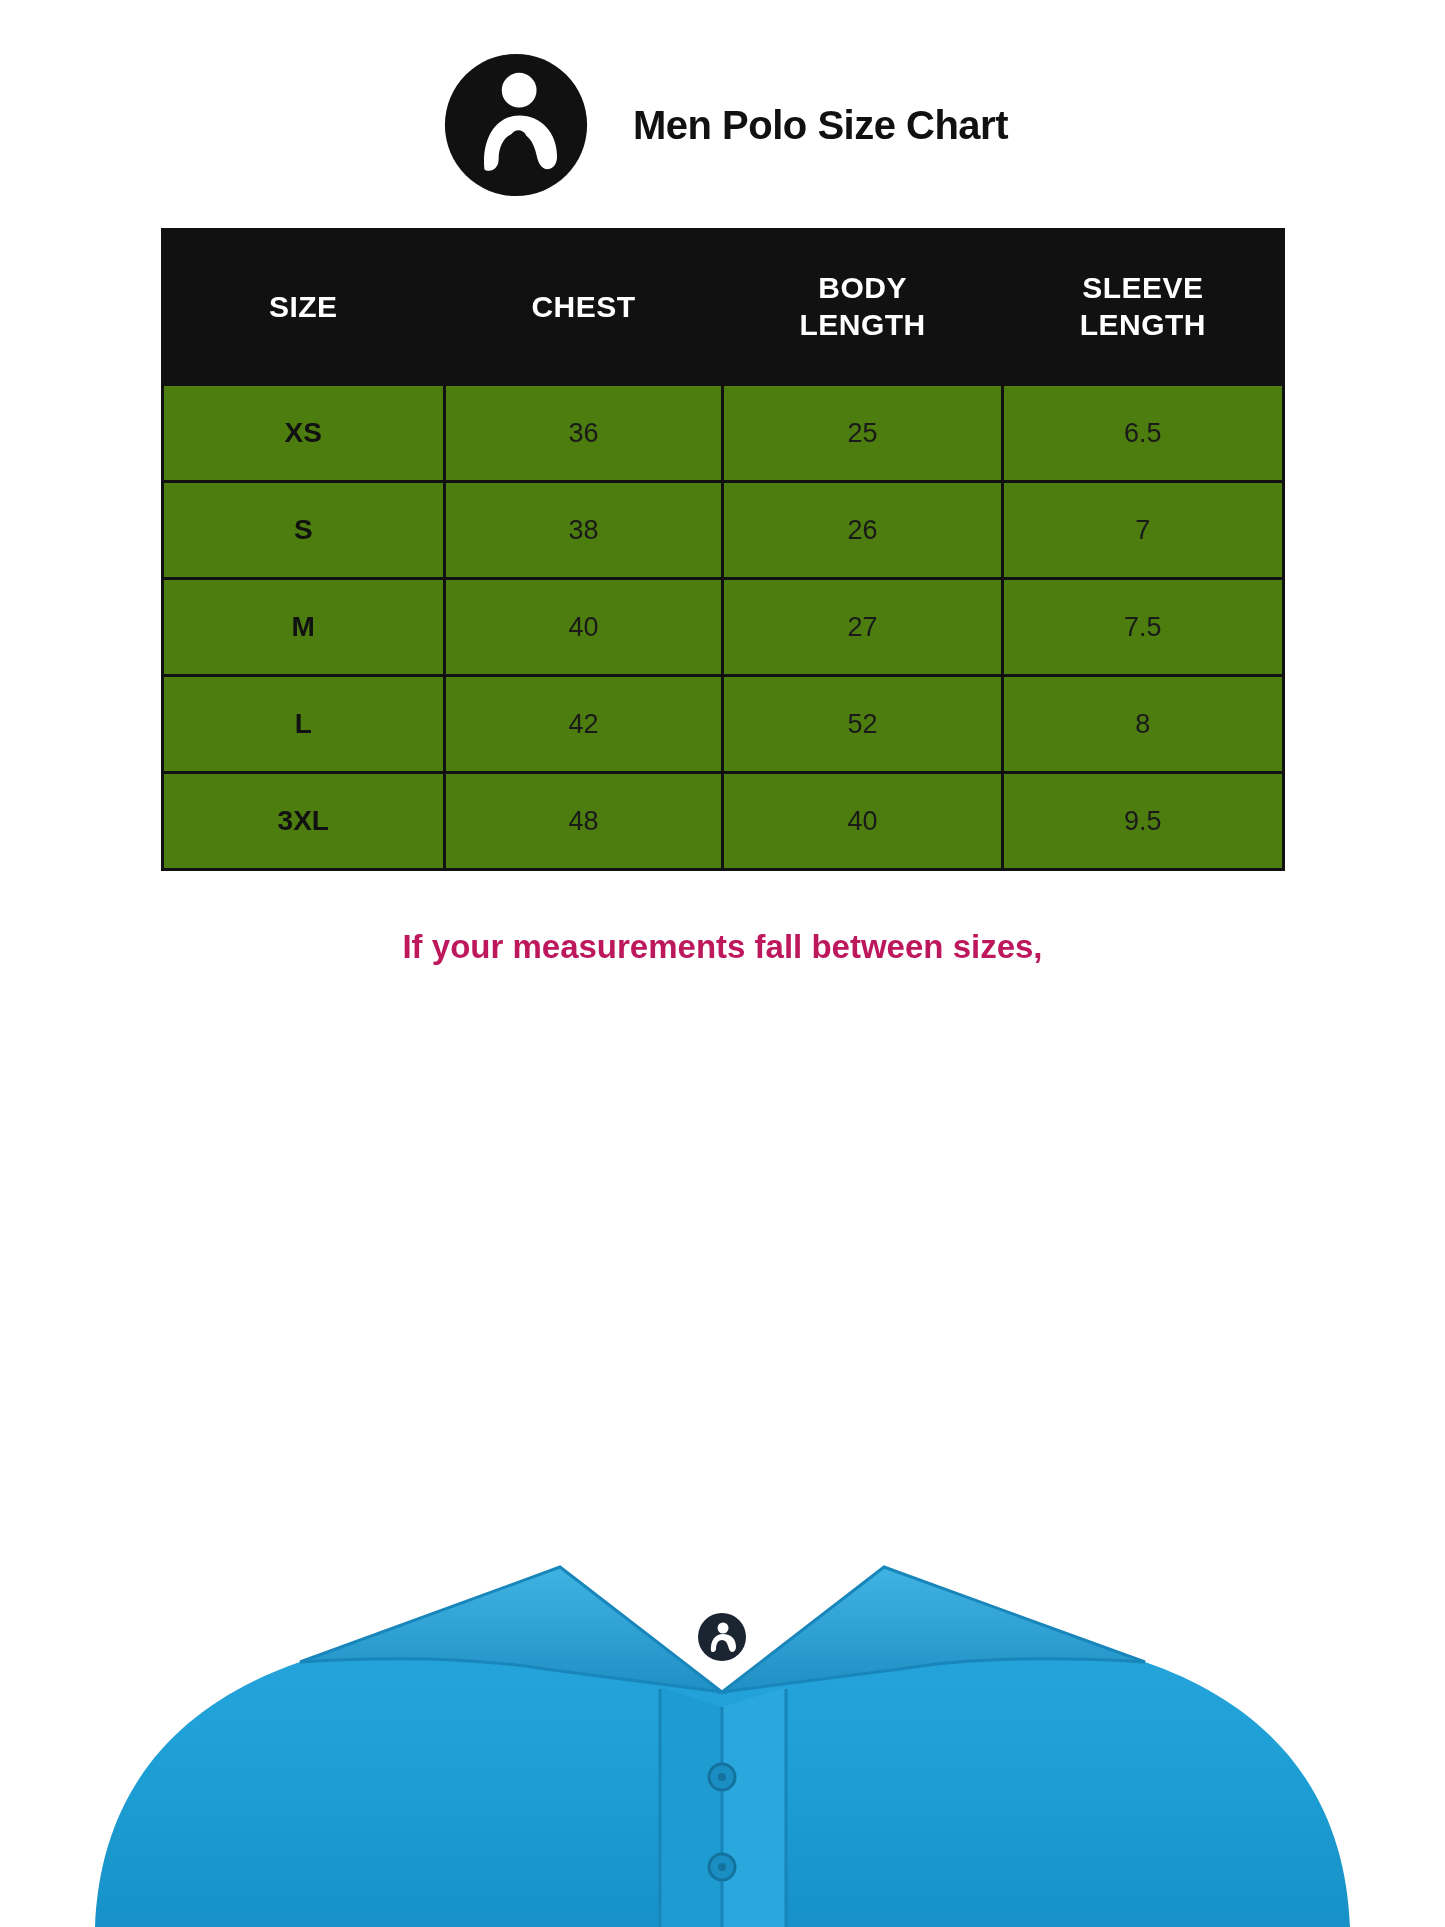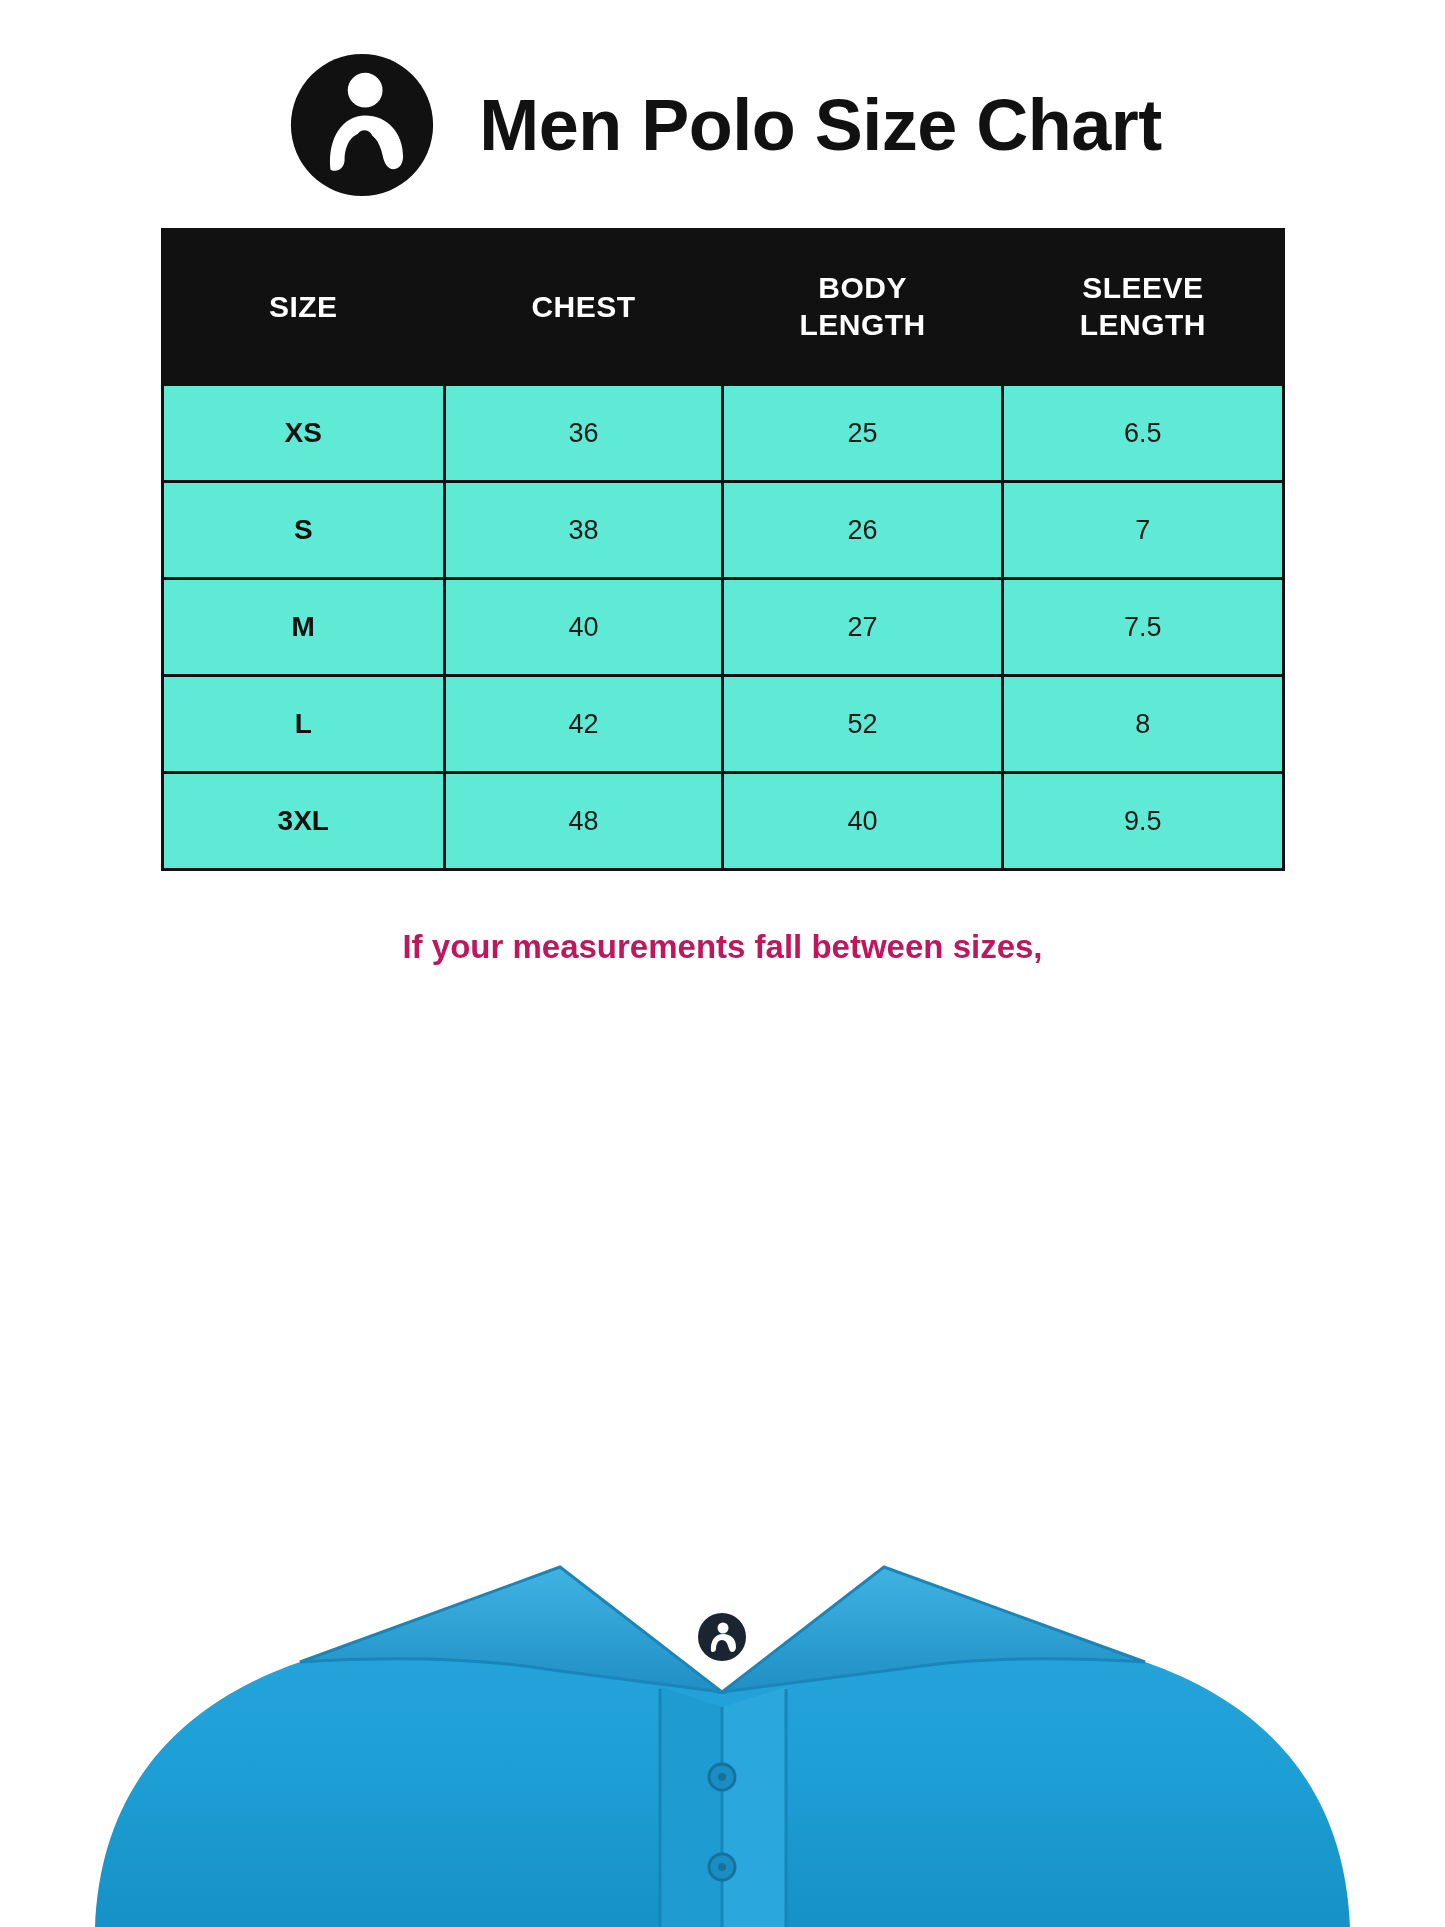--- a/index.html
+++ b/index.html
@@ -33,21 +33,21 @@
   }
   .logo-wrap {
     width: 158px;
     height: 158px;
     flex: 0 0 auto;
     display: flex;
     align-items: center;
     justify-content: center;
   }
   .title {
-    font-size: 72px;
+    font-size: 40px;
     font-weight: bold;
     letter-spacing: -0.5px;
     color: #111111;
     white-space: nowrap;
     margin: 0;
   }
 
   
   .table-wrap {
     margin: 24px auto 0 auto;
@@ -68,21 +68,21 @@
     background: #111111;
     color: #ffffff;
     font-size: 30px;
     font-weight: bold;
     letter-spacing: 0.5px;
     height: 140px;
     line-height: 1.22;
     padding: 6px 4px;
   }
   table.size-chart tbody td {
-    background: #5eead4;
+    background: #4d7c0f;
     height: 86px;
     font-size: 27px;
     color: #1a1a1a;
     padding: 4px;
   }
   table.size-chart tbody td.size-cell {
     font-weight: bold;
     font-size: 28px;
     color: #111111;
   }

